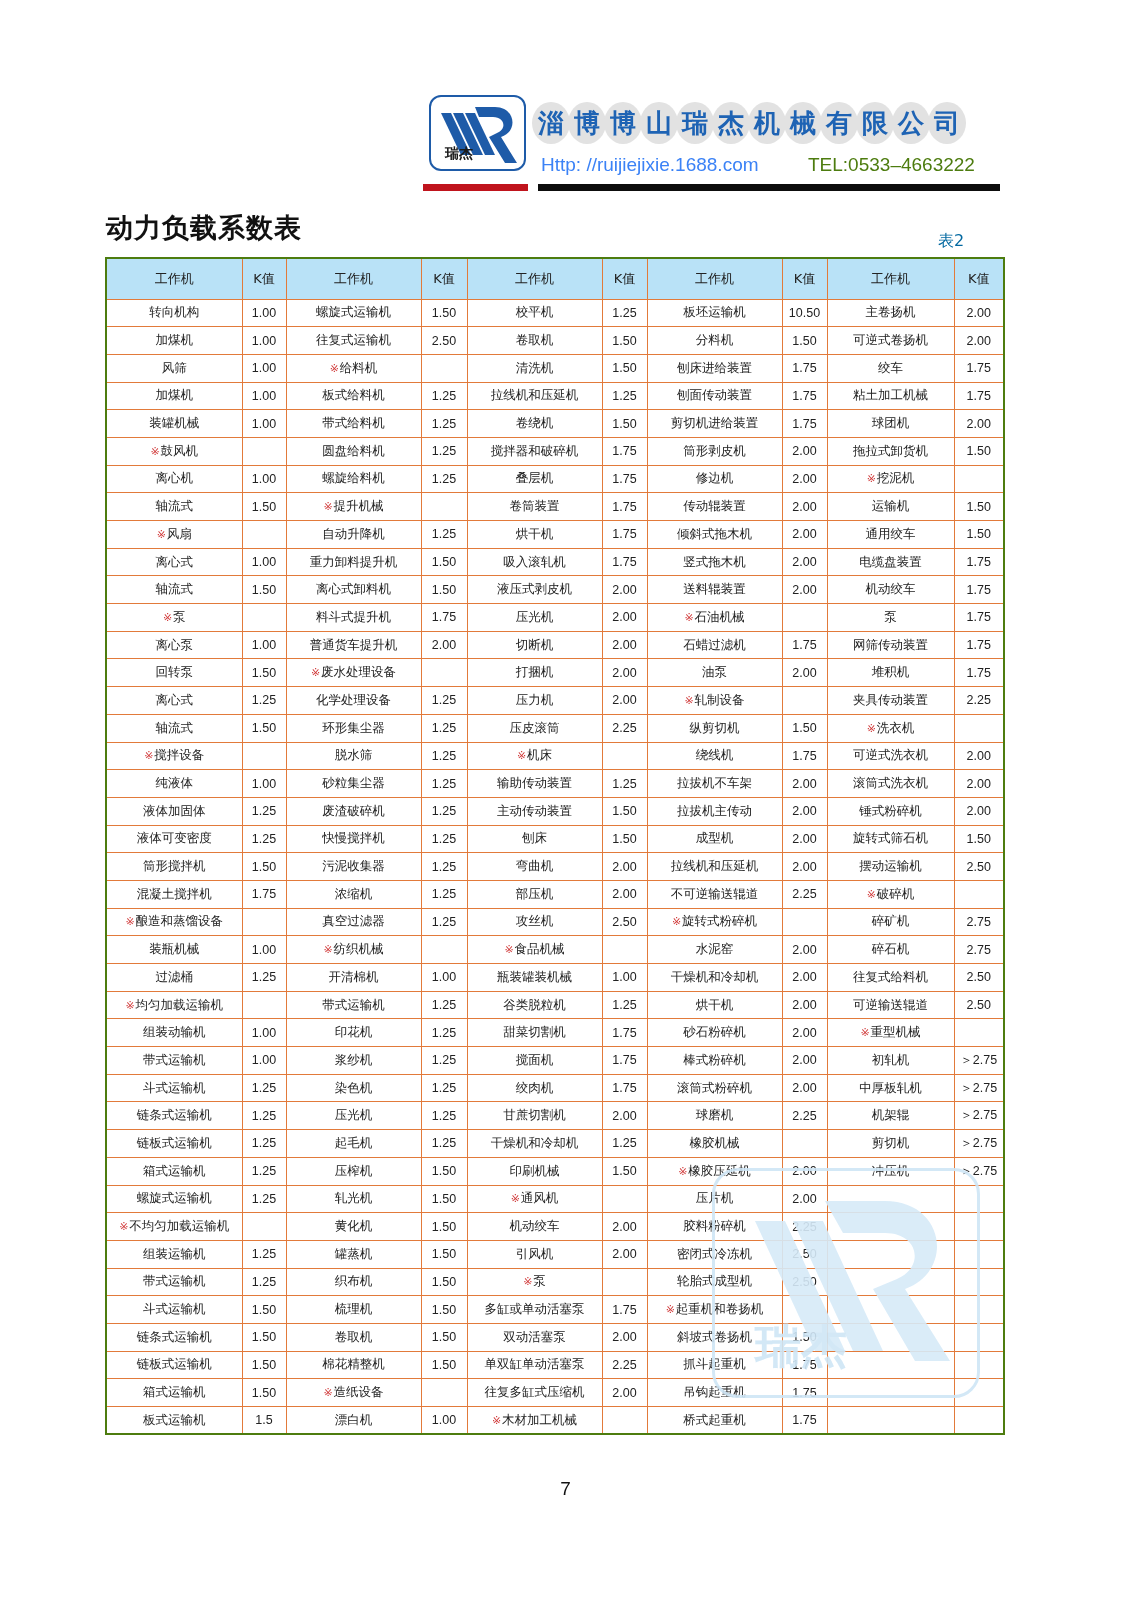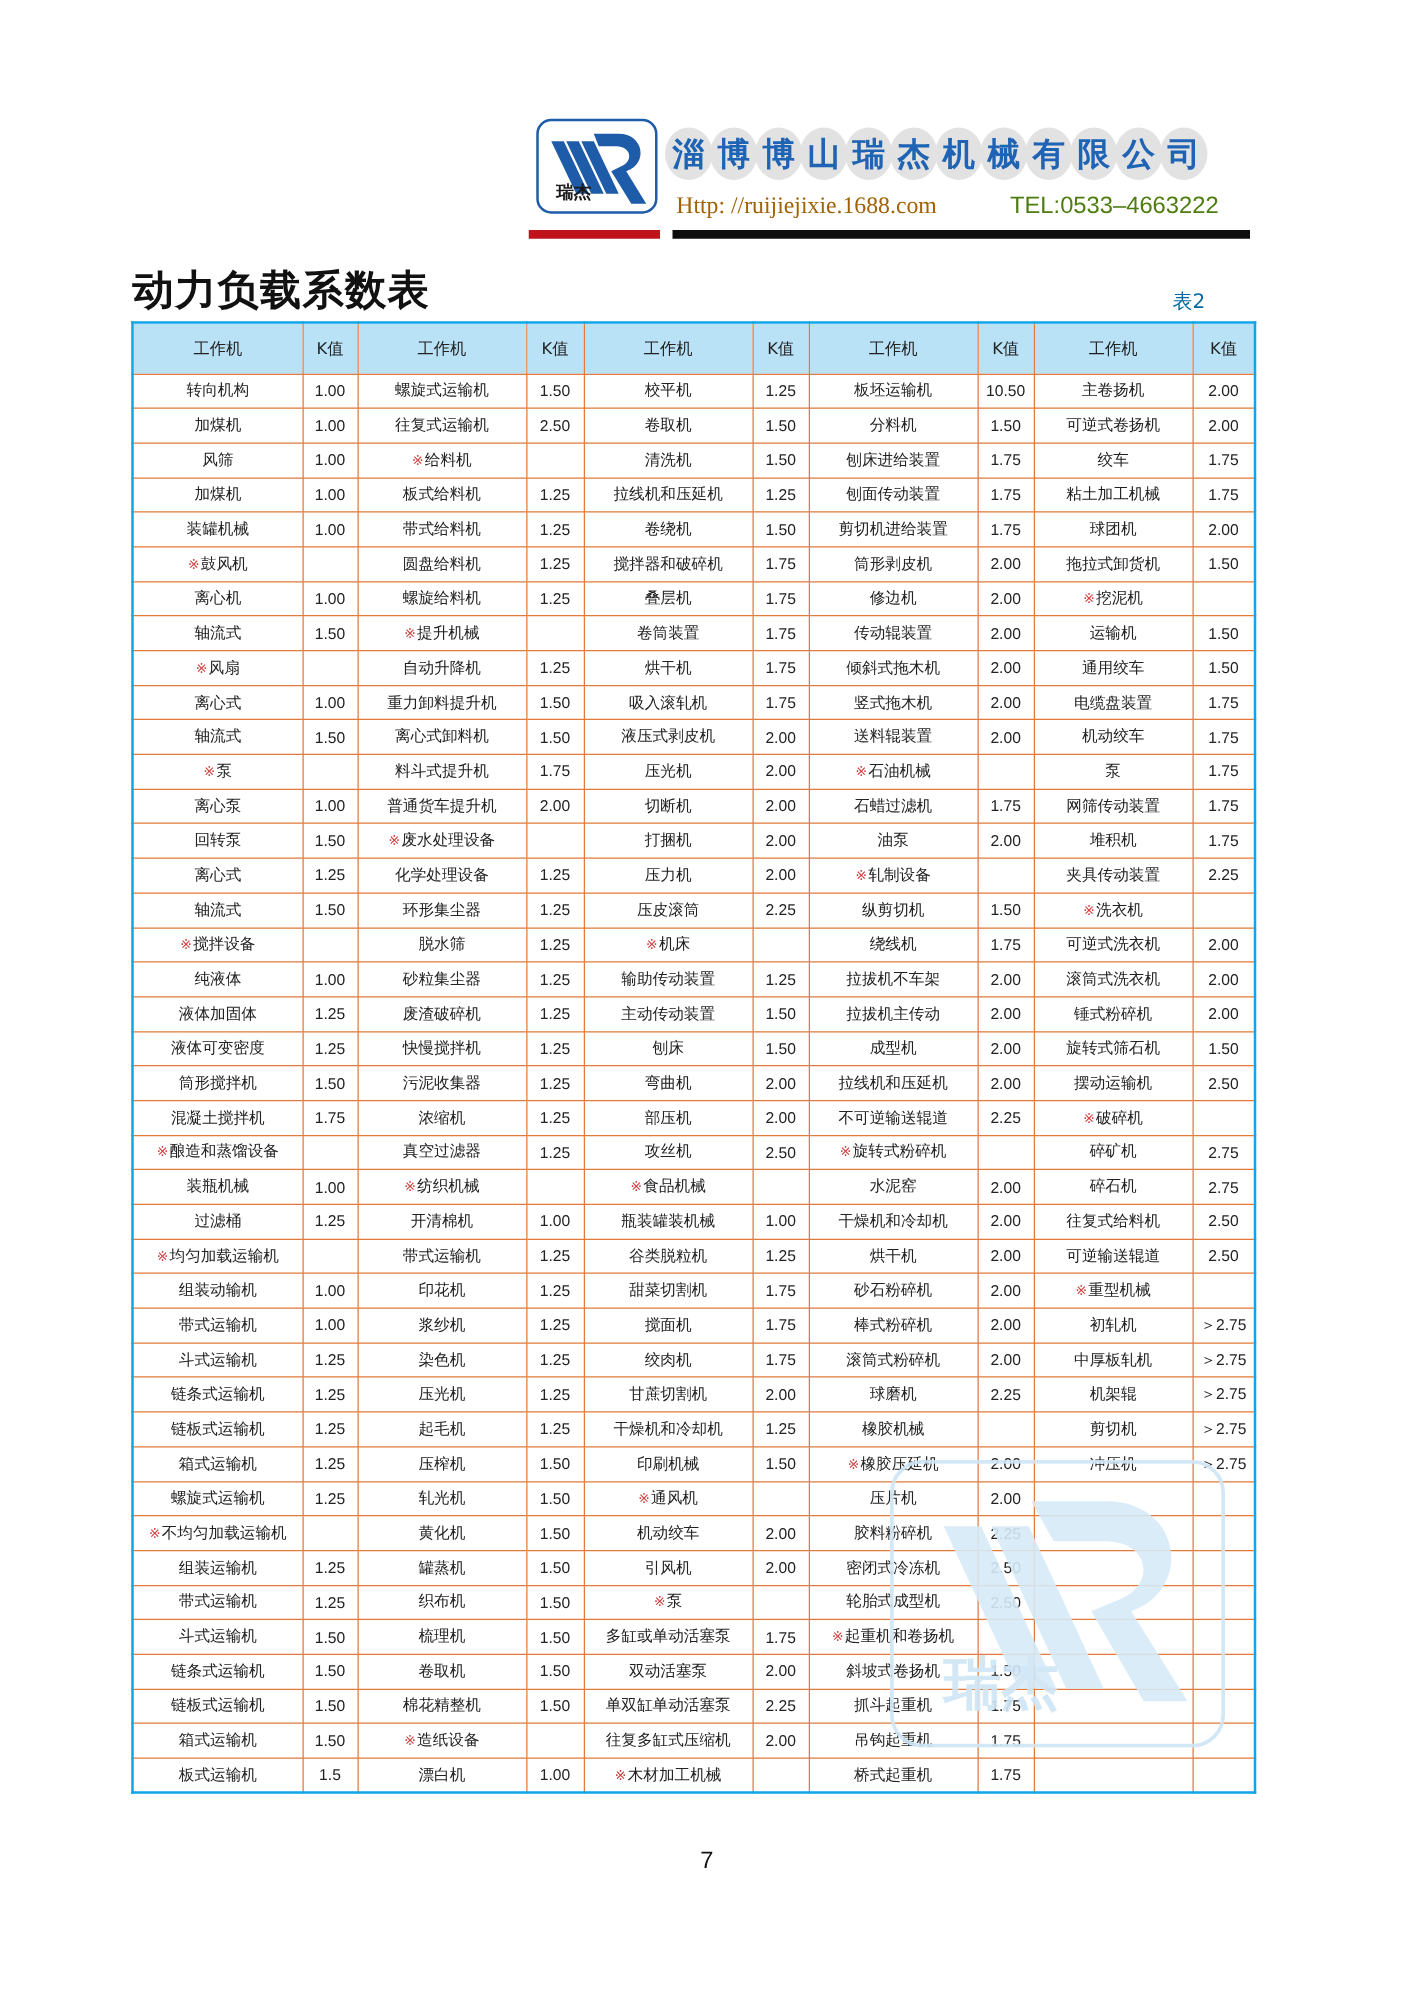--- a/index.html
+++ b/index.html
@@ -5,29 +5,29 @@
   * { box-sizing: border-box; margin: 0; padding: 0; }
   html, body { width: 1131px; height: 1600px; background: #ffffff; overflow: hidden; }
   body { position: relative; font-family: "DejaVu Sans", "Liberation Sans", sans-serif; color: #1a1a1a; }
 
   .header { position: absolute; left: 420px; top: 92px; width: 590px; height: 105px; }
   .logo { position: absolute; left: 9px; top: 3px; width: 97px; height: 76px; border: 2px solid #1e5ba8; border-radius: 12px; background: #fff; overflow: hidden; }
   .logo svg { position: absolute; left: 0; top: 0; }
   .logo-text { position: absolute; left: 14px; bottom: 6px; font-size: 14px; font-weight: bold; color: #1a1a1a; letter-spacing: 0px; }
   .company-bar { position: absolute; left: 112px; top: 10px; height: 42px; display: flex; gap: 0px; }
   .company-char { width: 38px; height: 42px; border-radius: 50%; background: #e2e2e2; display: flex; align-items: center; justify-content: center; font-size: 26px; font-weight: bold; color: #1e63b4; margin-right: -2px; }
-  .url { position: absolute; left: 121px; top: 62px; font-family: Liberation Serif, serif; font-size: 19px; color: #a16207; }
+  .url { position: absolute; left: 121px; top: 62px; font-family: Liberation Sans, sans-serif; font-size: 19px; color: #3b82f6; }
   .tel { position: absolute; left: 388px; top: 62px; font-family: "Liberation Sans", sans-serif; font-size: 19px; color: #4d7c0f; }
   .red-bar { position: absolute; left: 3px; top: 92px; width: 105px; height: 7px; background: #c0141d; }
   .black-bar { position: absolute; left: 118px; top: 92px; width: 462px; height: 7px; background: #0d0d0d; }
 
-  .title { position: absolute; left: 106px; top: 210px; font-size: 33px; font-weight: bold; color: #111; letter-spacing: 1px; }
+  .title { position: absolute; left: 106px; top: 210px; font-size: 27px; font-weight: bold; color: #111; letter-spacing: 1px; }
   .table-label { position: absolute; left: 938px; top: 231px; font-size: 16px; color: #0369a1; }
 
-  table.ktable { position: absolute; left: 105px; top: 257px; width: 898px; border-collapse: collapse; table-layout: fixed; border: 2px solid #0ea5e9; }
+  table.ktable { position: absolute; left: 105px; top: 257px; width: 898px; border-collapse: collapse; table-layout: fixed; border: 2px solid #4d7c0f; }
   table.ktable th, table.ktable td { border: 1.5px solid #e27a3a; text-align: center; font-size: 12.5px; font-weight: normal; white-space: nowrap; overflow: hidden; }
   table.ktable th { height: 41px; background: #b9e2f7; color: #222; font-size: 13px; }
   table.ktable td { height: 27.7px; color: #222; background: transparent; }
   td.k { font-family: "Liberation Sans", sans-serif; font-size: 13px; }
   .mark { color: #d13b3b; font-size: 11px; margin-right: 1px; }
 
   .watermark { position: absolute; left: 712px; top: 1168px; width: 268px; height: 230px; border: 3px solid #cfe6f6; border-radius: 26px; opacity: 0.9; pointer-events: none; }
   .watermark svg { position: absolute; left: 0; top: 0; }
   .watermark .wm-text { position: absolute; left: 40px; top: 145px; font-size: 46px; font-weight: bold; color: #cfe6f6; }
 

